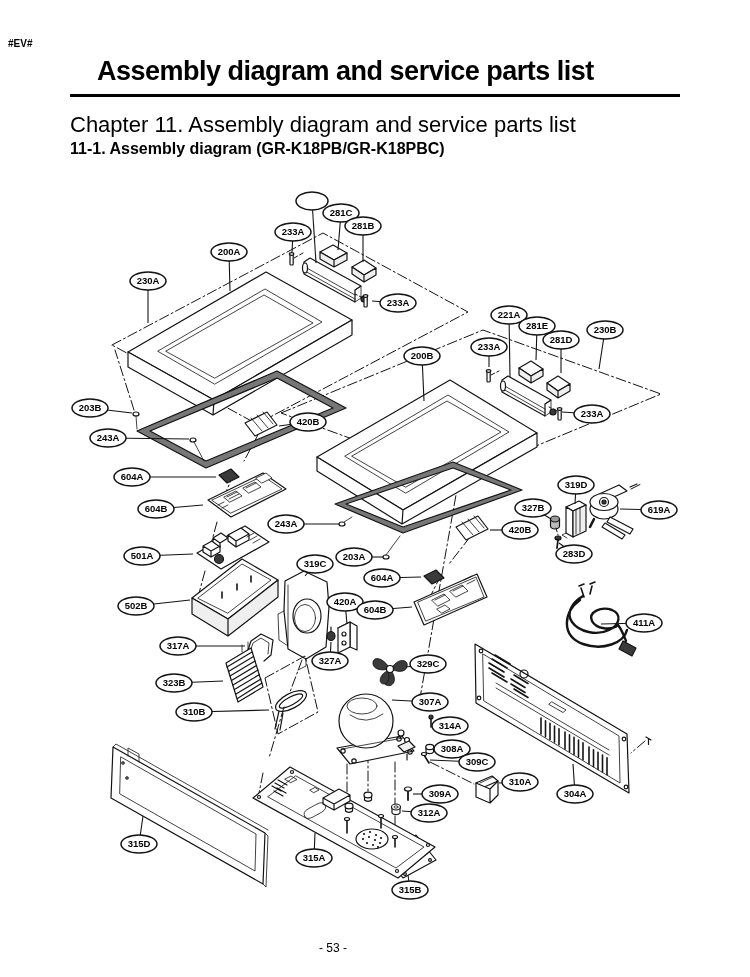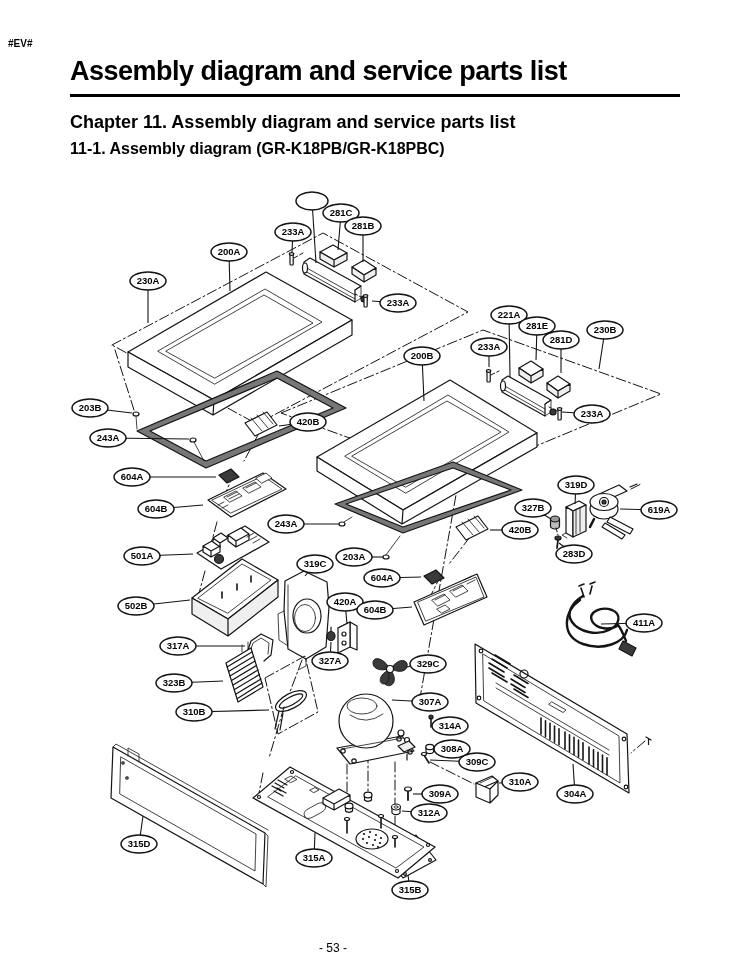--- a/index.html
+++ b/index.html
@@ -2,42 +2,42 @@
 <html><head>
 <meta charset="utf-8">
 <style>
   html,body{margin:0;padding:0;}
   body{width:750px;height:977px;background:#ffffff;position:relative;overflow:hidden;
        font-family:"Liberation Sans", sans-serif;color:#000;}
   .corner-tag{position:absolute;left:8px;top:6px;font-size:10px;font-weight:700;margin-top:32px;}
   .hdr{position:absolute;left:70px;right:55px;}
   .title{top:56px;font-size:27px;font-weight:700;letter-spacing:-0.5px;}
   .rule{position:absolute;left:70px;top:94px;width:610px;height:3px;background:#000;}
-  .chapter{top:112px;font-size:18px;font-weight:700;}
+  .chapter{top:112px;font-size:22px;font-weight:400;}
   .section{top:140px;font-size:16px;font-weight:700;}
   .footer{position:absolute;left:0;top:941px;width:666px;text-align:center;font-size:12px;}
   svg{position:absolute;left:0;top:0;}
   .ln{stroke:#141414;stroke-width:1.2;fill:none;stroke-linejoin:round;stroke-linecap:round;}
   .fw{fill:#ffffff;}
   .fe{fill:#efefef;}
   .fd{fill:#3a3a3a;}
   .fg{fill:#777777;}
   .thin{stroke-width:0.8;}
   .med{stroke-width:1.6;}
   .dd{stroke-dasharray:10 3 2 3;stroke-width:1;}
   .ds{stroke-dasharray:4 2.5;stroke-width:1;}
   .leader{stroke:#141414;stroke-width:1.1;fill:none;}
   .oval{fill:#ffffff;stroke:#141414;stroke-width:1.5;}
   .oval-text{font:700 9.5px "Liberation Sans",sans-serif;fill:#000;}
 </style>
 </head>
 <body>
 
 <div class="corner-tag">#EV#</div>
-<div class="hdr title" style="position:absolute;">Assembly diagram and service parts list</div>
+<div class="hdr title" style="position:absolute;margin-left:27px;">Assembly diagram and service parts list</div>
 <div class="rule"></div>
 <div class="hdr chapter" style="position:absolute;">Chapter 11. Assembly diagram and service parts list</div>
 <div class="hdr section" style="position:absolute;">11-1. Assembly diagram (GR-K18PB/GR-K18PBC)</div>
 
 <svg width="750" height="977" viewBox="0 0 750 977">
 
   <g class="ln dd">
     <path d="M112,345 L323,233 L468,312 L257,424 Z"></path>
     <path d="M281,413 L483,330 L661,394 L459,478 Z"></path>
     <path d="M459,478 L420,698"></path>

